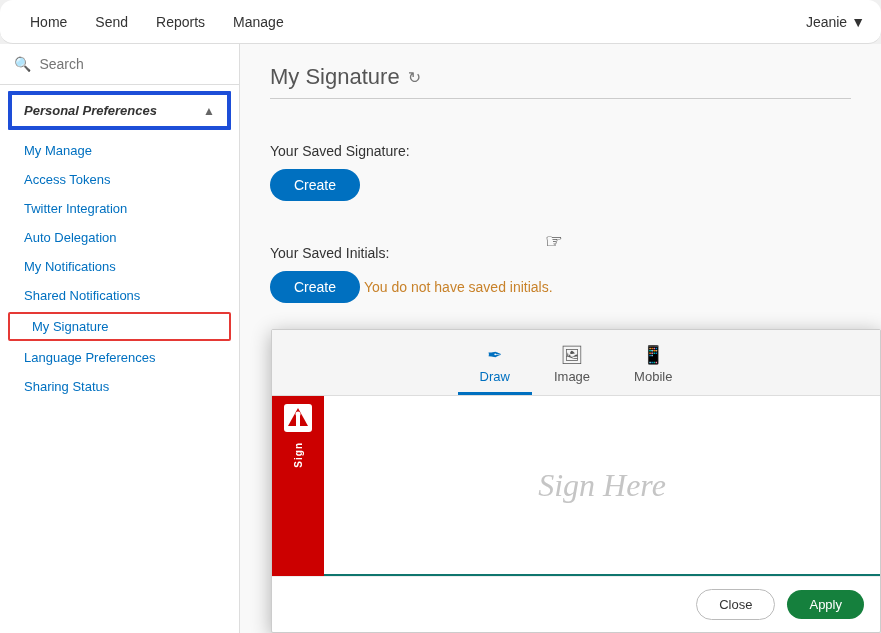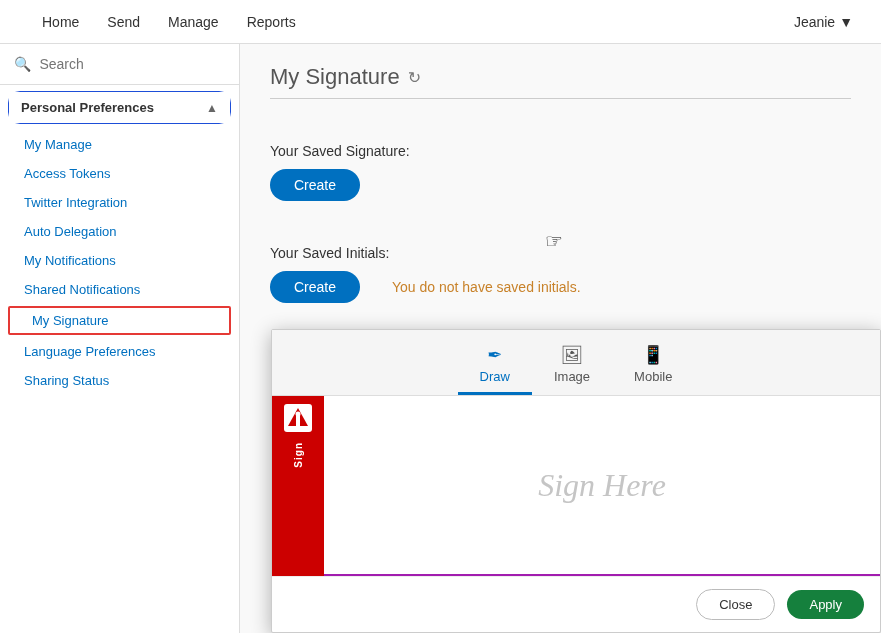--- a/index.html
+++ b/index.html
@@ -5,22 +5,23 @@
     * { box-sizing: border-box; margin: 0; padding: 0; }
     body { font-family: Arial, sans-serif; background: #f0f0f0; width: 881px; height: 633px; overflow: hidden; }
 
     
     .top-nav {
       background: #fff;
       border-bottom: 1px solid #ddd;
       display: flex;
       align-items: center;
       height: 44px;
-      padding: 0 28px;
+      padding: 0 16px;
       position: relative;
+      border-radius: 13px;
     }
     .top-nav-item {
       padding: 0 14px;
       height: 44px;
       line-height: 44px;
       font-size: 14px;
       color: #333;
       cursor: pointer;
     }
     .top-nav-user {
@@ -60,23 +61,24 @@
       font-size: 14px;
       color: #999;
       width: 100%;
     }
     .search-icon-char {
       color: #999;
       font-size: 14px;
     }
 
     .sidebar-section {
-      border: 1px solid #1d4ed8;
+      border: 4px solid #1d4ed8;
       margin: 6px 8px;
-      border-radius: 12px;
+      border-radius: 1px;
+      font-style: italic;
     }
     .sidebar-section-header {
       display: flex;
       align-items: center;
       justify-content: space-between;
       padding: 8px 12px;
       font-size: 13px;
       font-weight: bold;
       color: #333;
       cursor: pointer;
@@ -132,21 +134,21 @@
     .section-label {
       font-size: 14px;
       color: #333;
       margin-bottom: 10px;
       font-weight: normal;
       margin-top: 44px;
     }
     .sig-row {
       display: flex;
       align-items: center;
-      gap: 32px;
+      gap: 4px;
       margin-bottom: 20px;
     }
     .btn-create {
       background: #0070c0;
       color: #fff;
       border: none;
       border-radius: 20px;
       padding: 8px 22px;
       font-size: 14px;
       cursor: pointer;
@@ -238,21 +240,21 @@
       border-bottom: 22px solid #cc0000;
       transform: rotate(180deg) translateY(22px);
     }
     .sign-area {
       flex: 1;
       display: flex;
       align-items: center;
       justify-content: center;
       padding: 20px;
       position: relative;
-      border-bottom: 2px solid #a21caf;
+      border-bottom: 2px solid #0f766e;
       margin-bottom: 0;
     }
     .sign-here-text {
       font-size: 32px;
       color: #c5c5c5;
       font-style: italic;
       font-weight: 300;
       font-family: Georgia, serif;
     }
 
@@ -293,22 +295,22 @@
       pointer-events: none;
       z-index: 10;
     }
   </style>
 </head>
 <body>
 
 <nav class="top-nav">
   <span class="top-nav-item">Home</span>
   <span class="top-nav-item">Send</span>
+  <span class="top-nav-item">Reports</span>
   <span class="top-nav-item">Manage</span>
-  <span class="top-nav-item">Reports</span>
   <div class="top-nav-user">
     <span>Jeanie</span>
     <span>▼</span>
   </div>
 </nav>
 
 <div class="main-layout">
 
   <aside class="sidebar">
     <div class="search-box">

